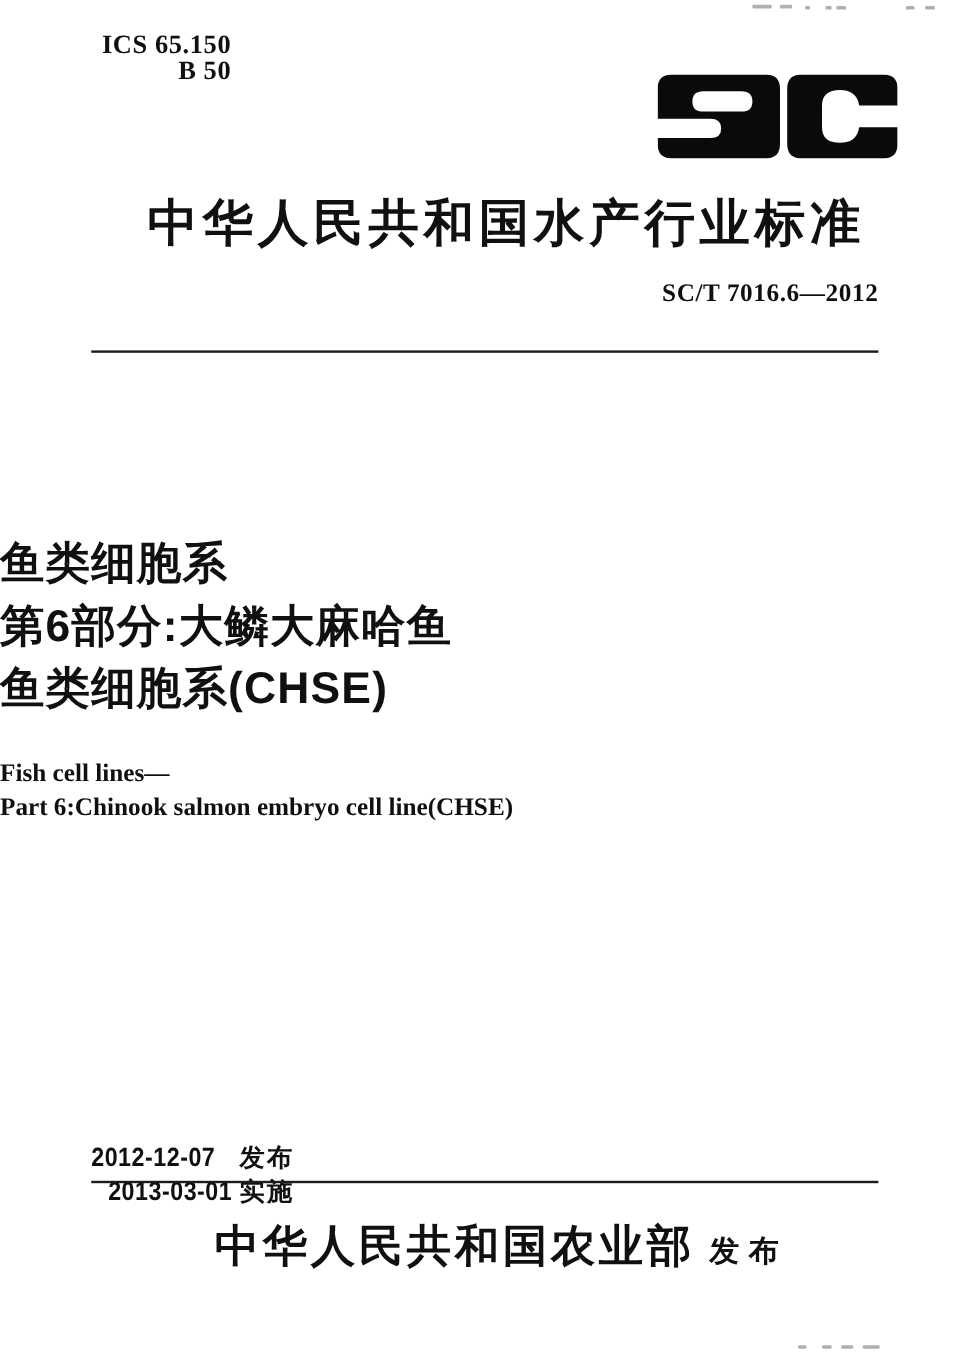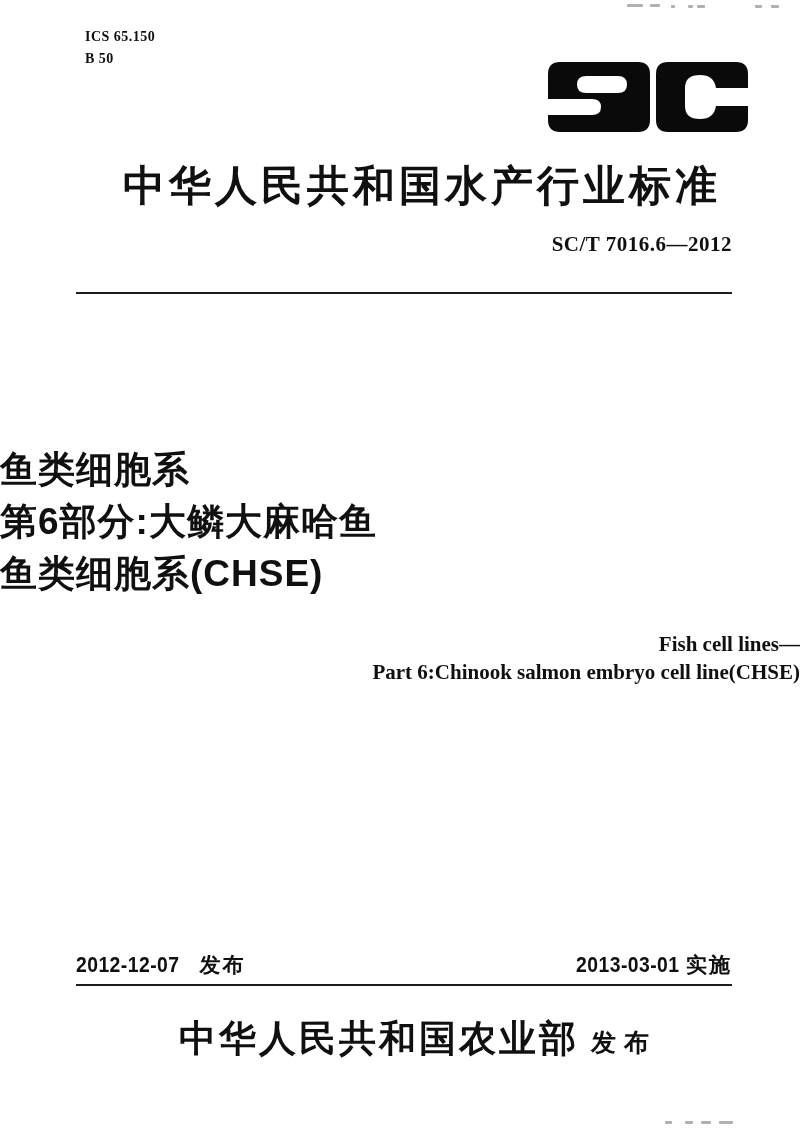--- a/index.html
+++ b/index.html
@@ -14,23 +14,24 @@
     overflow: hidden;
   }
 
   
   .ics-block {
     position: absolute;
     left: 85px;
     top: 26px;
     font-family: "Liberation Serif", "DejaVu Serif", serif;
     font-weight: bold;
-    font-size: 14px;
+    font-size: 22px;
     line-height: 22px;
     letter-spacing: 0.5px;
+    text-align: right;
   }
 
   
   .logo {
     position: absolute;
     left: 548px;
     top: 62px;
     width: 200px;
     height: 70px;
   }
@@ -88,41 +89,42 @@
     letter-spacing: 1px;
     white-space: nowrap;
   }
 
   
   .english-block {
     position: absolute;
     left: 0;
     right: 0;
     top: 630px;
-    text-align: right;
+    text-align: left;
     font-family: "Liberation Serif", "DejaVu Serif", serif;
     font-weight: bold;
     font-size: 21px;
     line-height: 28px;
     white-space: nowrap;
   }
 
   
   .dates-row {
     position: absolute;
     left: 76px;
     right: 68px;
     top: 951px;
     display: flex;
     justify-content: space-between;
     align-items: baseline;
     font-family: "Liberation Sans", "DejaVu Sans", sans-serif;
     font-size: 22px;
     font-weight: bold;
     white-space: nowrap;
+    flex-direction: column;
   }
   .date-value {
     display: inline-block;
     letter-spacing: 0.5px;
     transform: scaleX(0.88);
     transform-origin: left center;
     font-weight: bold;
   }
   .date-group-right .date-value { transform-origin: right center; }
   .date-label {

